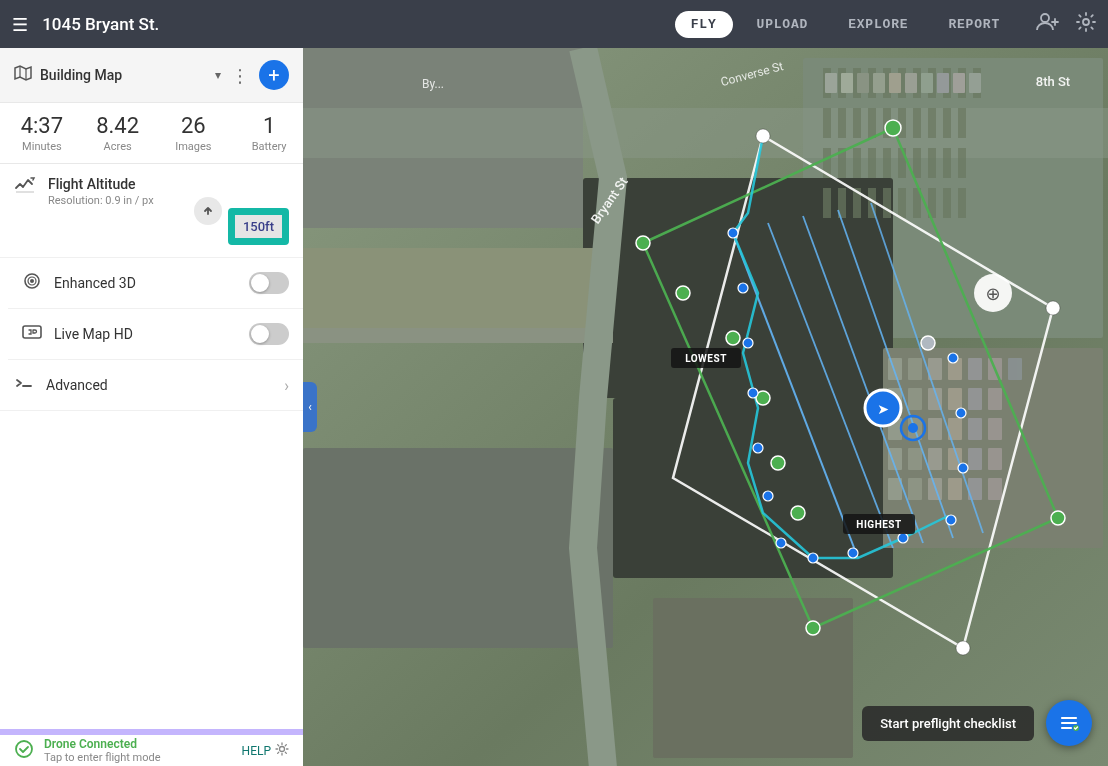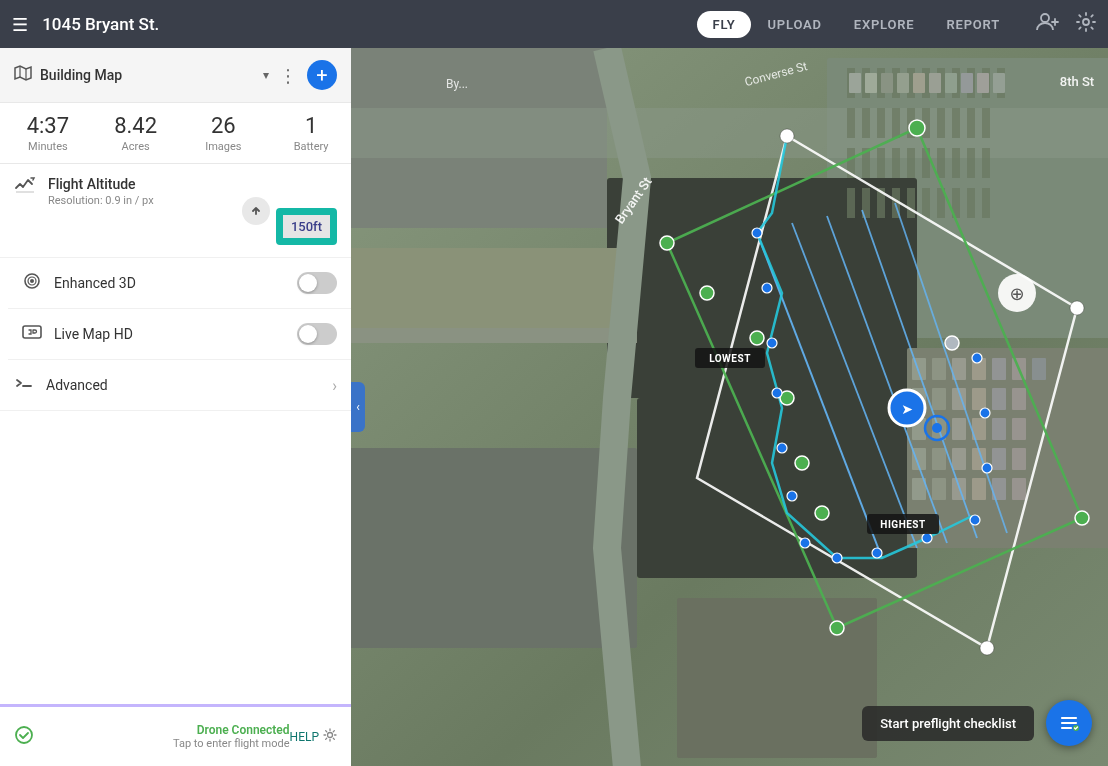--- a/index.html
+++ b/index.html
@@ -10,21 +10,21 @@
       background: #3a3f4a;
       height: 48px;
       display: flex;
       align-items: center;
       padding: 0 12px;
       flex-shrink: 0;
       z-index: 10;
     }
     .nav-hamburger { color: #fff; font-size: 18px; cursor: pointer; margin-right: 14px; }
     .nav-title { color: #fff; font-size: 17px; font-weight: 500; flex: 1; }
-    .nav-tabs { display: flex; align-items: center; gap: 0; }
+    .nav-tabs { display: flex; align-items: center; gap: 8px; font-family: Liberation Mono, monospace; }
     .nav-tab {
       color: #b0b5be;
       font-size: 13px;
       font-weight: 600;
       letter-spacing: 0.8px;
       padding: 6px 16px;
       cursor: pointer;
       border-radius: 20px;
       text-transform: uppercase;
     }
@@ -34,21 +34,21 @@
       border-radius: 20px;
     }
     .nav-icons { display: flex; align-items: center; gap: 16px; margin-left: 20px; }
     .nav-icon { color: #b0b5be; font-size: 20px; cursor: pointer; }
 
     
     .main-content { display: flex; flex: 1; overflow: hidden; }
 
     
     .sidebar {
-      width: 351px;
+      width: 303px;
       background: #fff;
       display: flex;
       flex-direction: column;
       flex-shrink: 0;
       z-index: 5;
       position: relative;
     }
 
     
     .sidebar-header {
@@ -152,26 +152,25 @@
       cursor: pointer;
       border-bottom: 1px solid #f0f0f0;
     }
     .advanced-icon { font-size: 16px; color: #555; margin-right: 12px; }
     .advanced-label { font-size: 14px; color: #333; flex: 1; }
     .advanced-arrow { color: #aaa; font-size: 16px; }
 
     
     .sidebar-footer {
       margin-top: auto;
-      padding: 16px 14px;
-      border-top: 3px solid #c4b5fd;
+      padding: 2px 14px;
+      border-top: 6px solid #c4b5fd;
       display: flex;
       align-items: center;
       background: #fff;
-      text-align: right;
     }
     .drone-status-icon { font-size: 18px; color: #4caf50; margin-right: 10px; }
     .drone-status-text { flex: 1; }
     .drone-status-title { font-size: 12px; color: #4caf50; font-weight: 600; }
     .drone-status-sub { font-size: 11px; color: #888; }
     .help-text { font-size: 12px; color: #0f766e; display: flex; align-items: center; gap: 4px; cursor: pointer; }
     .help-gear { font-size: 13px; color: #888; }
 
     
     .collapse-handle {

